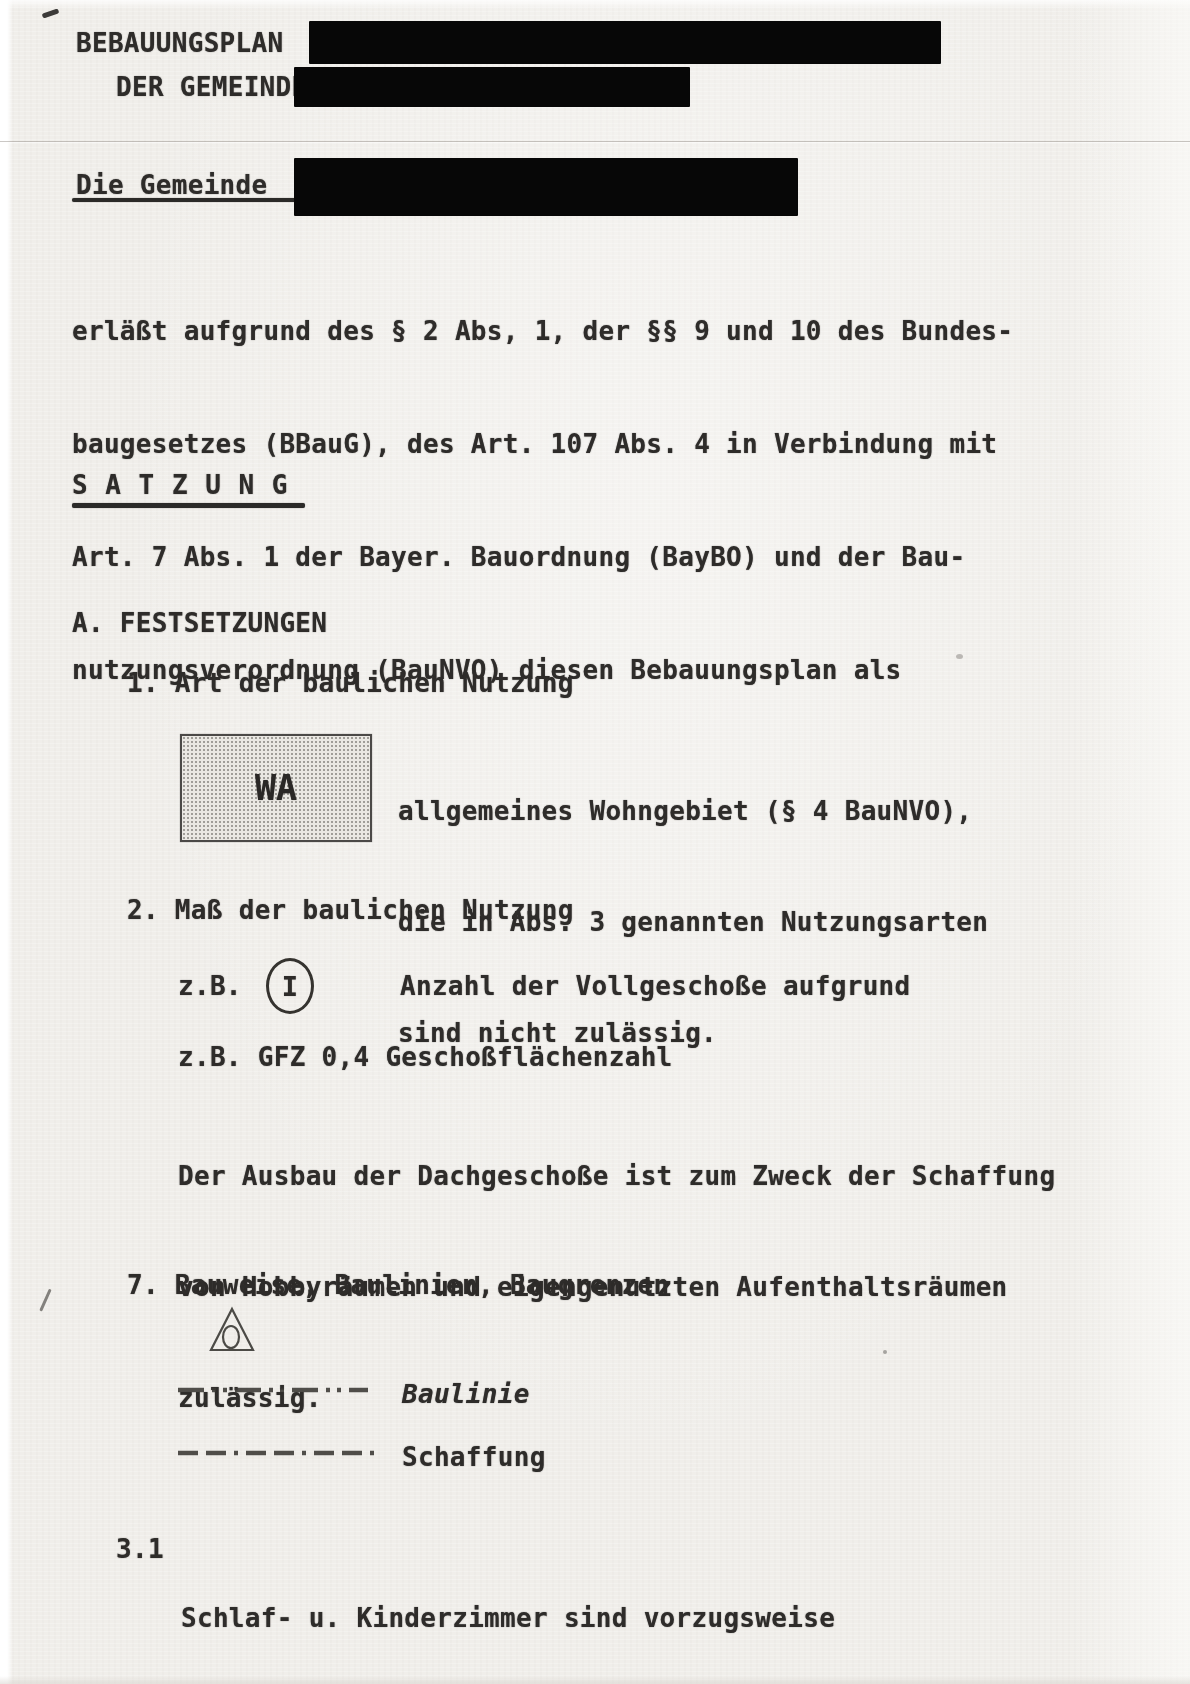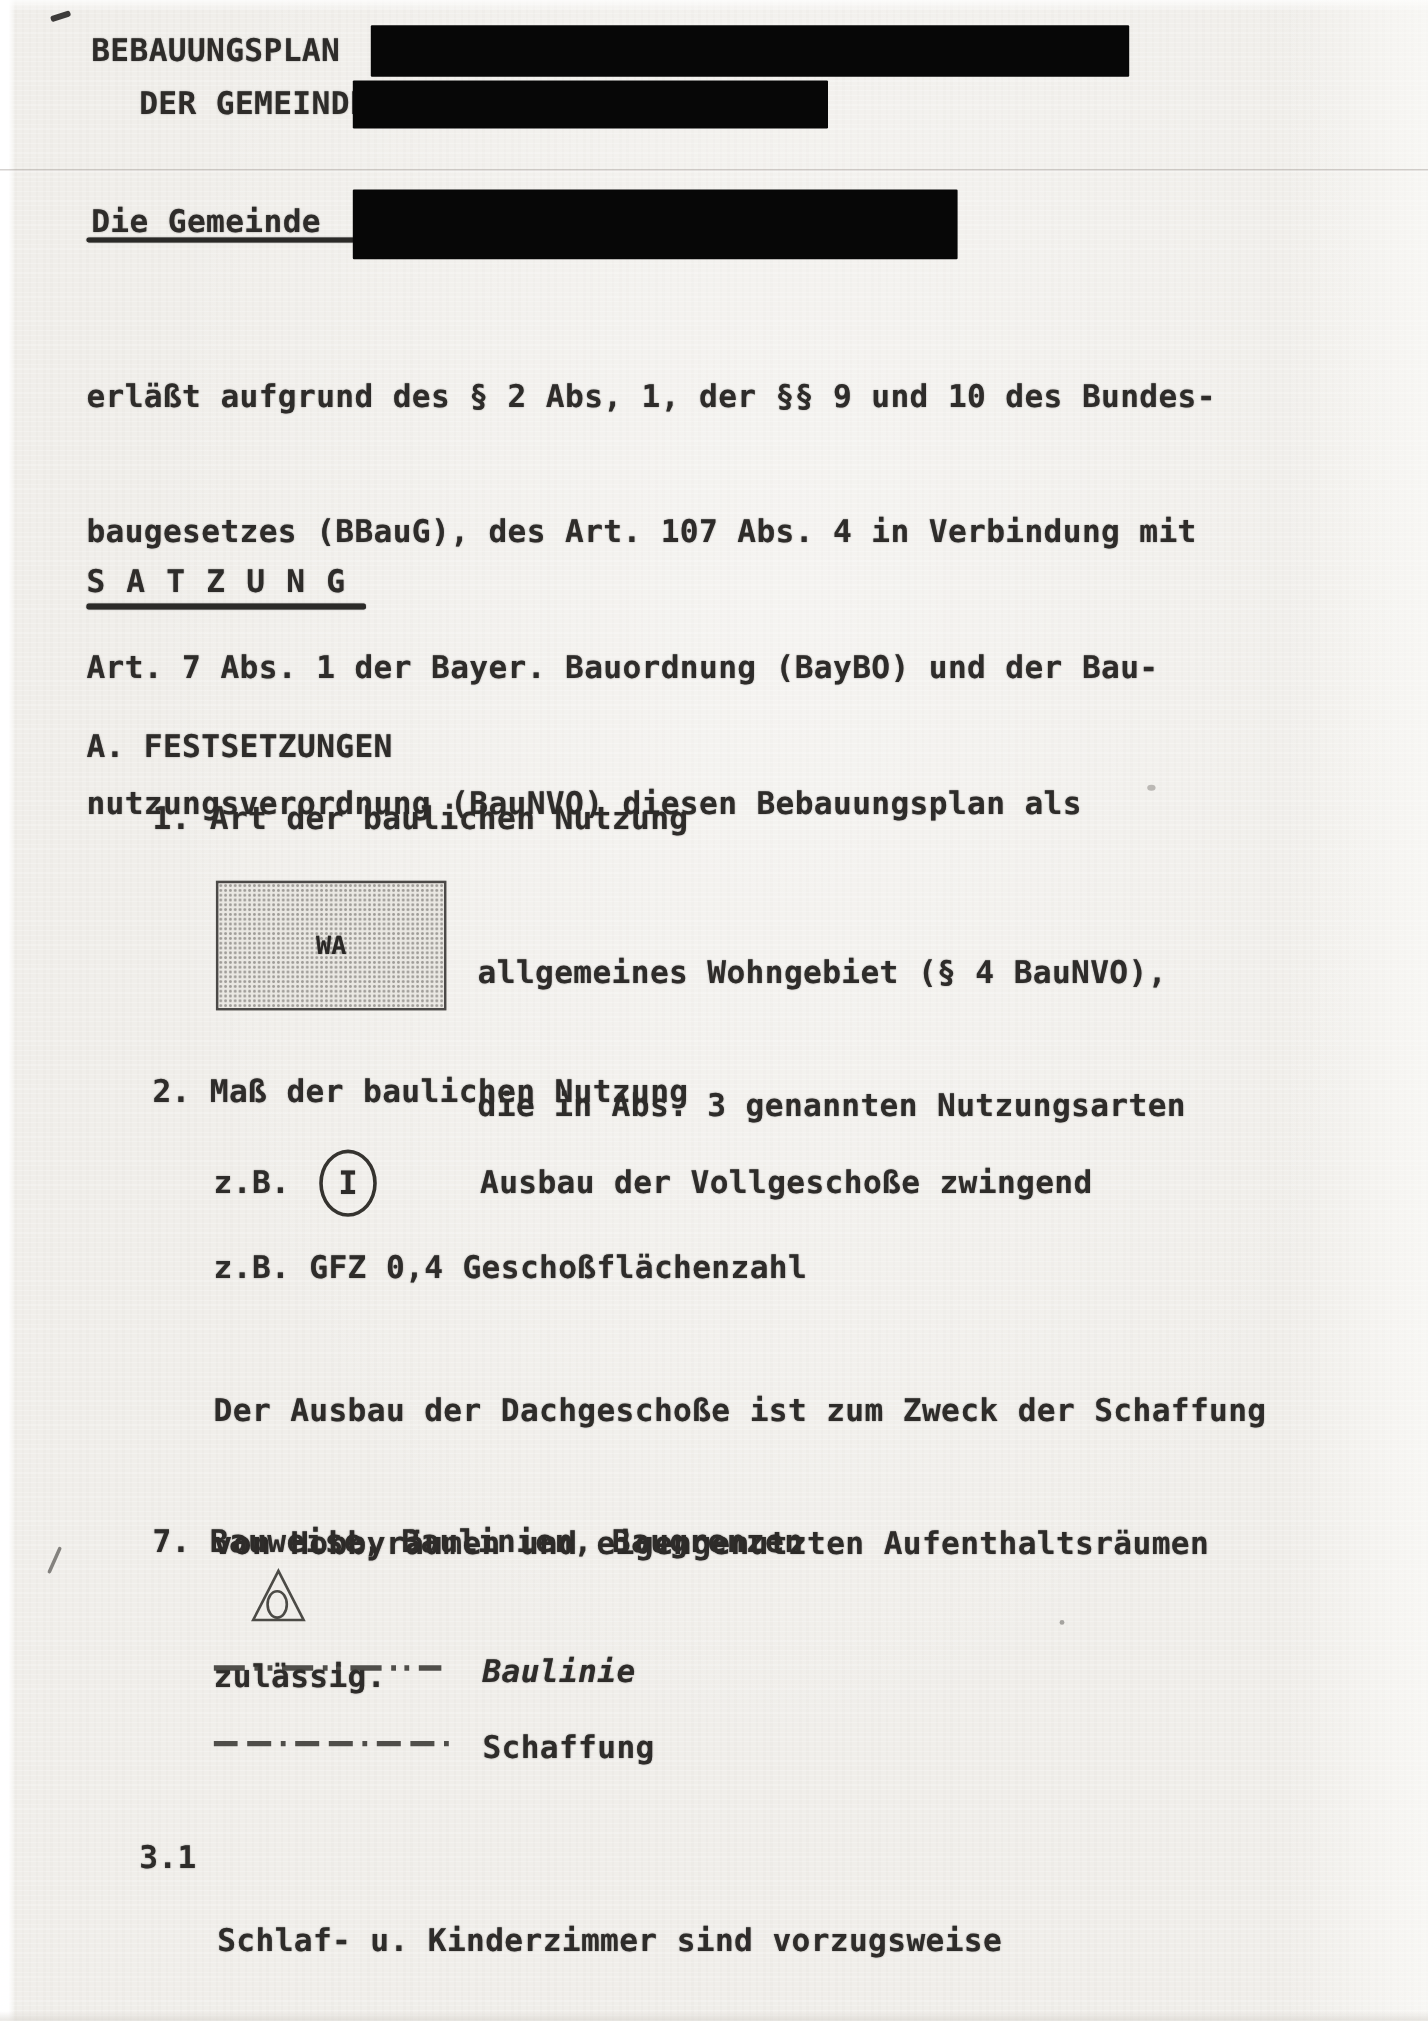--- a/index.html
+++ b/index.html
@@ -51,21 +51,21 @@
   .wa-box{
     position:absolute;
     border:2px solid #4b4947;
     background-color:#eae8e3;
     background-image:radial-gradient(rgba(85,82,78,.5) 1px, rgba(0,0,0,0) 1.3px);
     background-size:4px 4px;
     display:flex;align-items:center;justify-content:center;
     box-shadow:0 0 1px rgba(46,44,42,.5);
   }
   .wa-box .code{
-    font-weight:700;font-size:21px;color:#2a2826;
+    font-weight:700;font-size:35px;color:#2a2826;
     text-shadow:0 0 1px rgba(46,44,42,.6);
   }
 
   .circle-sym{
     position:absolute;
     width:42px;height:50px;
     border:3px solid #35332f;
     border-radius:50%;
     display:flex;align-items:center;justify-content:center;
     font-weight:700;font-size:27px;color:#2e2c2a;
@@ -116,29 +116,30 @@
 
   <div class="t" style="left:127px;top:666px;">1. Art der baulichen Nutzung</div>
 
   <div class="wa-box" style="left:180px;top:734px;width:188px;height:104px;">
     <span class="code">WA</span>
   </div>
 
   <div class="t para lh43" style="left:398px;top:722px;">
     <div class="ln">allgemeines Wohngebiet (§ 4 BauNVO),</div>
     <div class="ln">die in Abs. 3 genannten Nutzungsarten</div>
+    <div class="ln">sind nicht zulässig.</div>
   </div>
 
   <div class="t" style="left:127px;top:893px;">2. Maß der baulichen Nutzung</div>
 
   <div class="t" style="left:178px;top:969px;">z.B.</div>
   <div class="circle-sym" style="left:266px;top:958px;">
     <span>I</span>
   </div>
-  <div class="t" style="left:400px;top:969px;">Ausbau der Vollgeschoße zwingend</div>
+  <div class="t" style="left:400px;top:969px;">Anzahl der Vollgeschoße aufgrund</div>
 
   <div class="t" style="left:178px;top:1040px;">z.B. GFZ 0,4 Geschoßflächenzahl</div>
 
   <div class="t para lh43" style="left:178px;top:1087px;">
     <div class="ln">Der Ausbau der Dachgeschoße ist zum Zweck der Schaffung</div>
     <div class="ln">von Hobbyräumen und eigengenutzten Aufenthaltsräumen</div>
     <div class="ln">zulässig.</div>
   </div>
 
   <div class="t" style="left:127px;top:1268px;">7. Bauweise, Baulinien, Baugrenzen</div>

